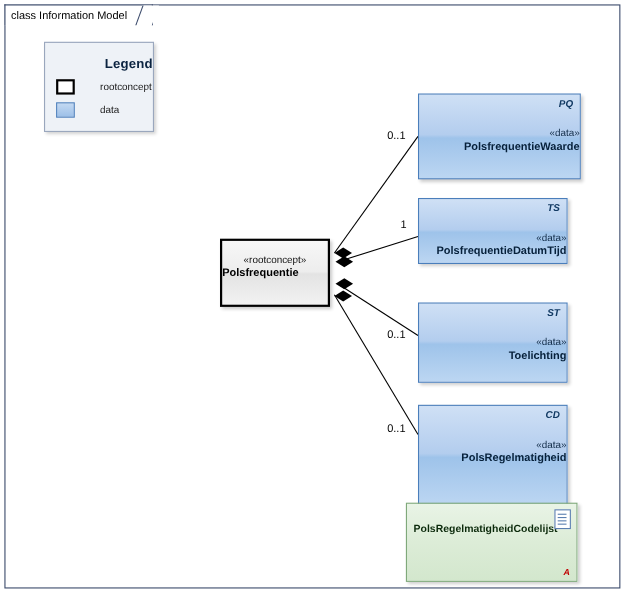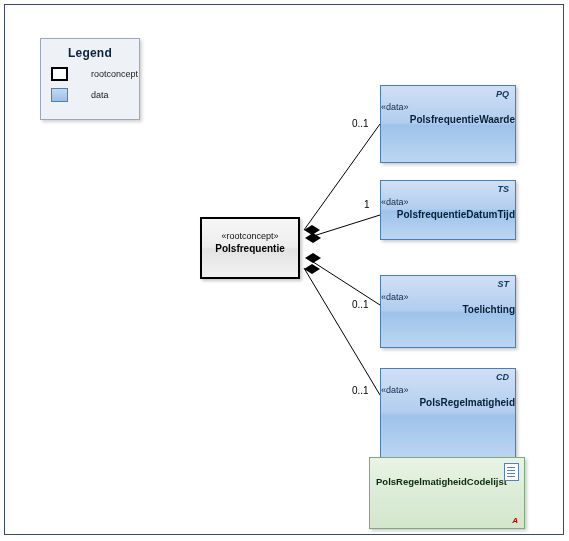--- a/index.html
+++ b/index.html
@@ -62,25 +62,25 @@
     left: 40px;
     top: 38px;
     width: 100px;
     height: 82px;
     background: #eef2f7;
     border: 1px solid #9aa7bd;
     box-sizing: border-box;
     box-shadow: 2px 2px 3px rgba(0,0,0,0.18);
   }
   #legend-title {
-    text-align: center;
+    text-align: right;
     font-size: 12px;
     font-weight: bold;
     color: #0b2340;
-    margin-top: 7px;
+    margin-top: 12px;
     letter-spacing: .2px;
   }
   .legend-row {
     display: flex;
     align-items: center;
     margin: 7px 0 0 10px;
   }
   .legend-swatch {
     width: 17px;
     height: 14px;
@@ -111,24 +111,24 @@
   .node .stereo-corner {
     position: absolute;
     right: 6px;
     top: 3px;
     font-size: 9px;
     font-style: italic;
     font-weight: bold;
     color: #123a63;
   }
   .node .stereo {
-    text-align: left;
+    text-align: right;
     font-size: 9px;
     color: #102b47;
-    margin-top: 16px;
+    margin-top: 30px;
   }
   .node .name {
     text-align: right;
     font-size: 10px;
     font-weight: bold;
     color: #06203a;
     margin-top: 2px;
   }
   
   #root-node {
@@ -142,21 +142,21 @@
     border: 2px solid #000000;
     box-shadow: 2px 2px 3px rgba(0,0,0,0.22);
   }
   #root-node .stereo {
     text-align: center;
     font-size: 9px;
     color: #111111;
     margin-top: 12px;
   }
   #root-node .name {
-    text-align: center;
+    text-align: left;
     font-size: 10px;
     font-weight: bold;
     color: #000000;
     margin-top: 2px;
   }
   
   #codelist-node {
     position: absolute;
     left: 369px;
     top: 457px;
@@ -217,20 +217,21 @@
     font-size: 10px;
     color: #000000;
   }
 </style>
 </head>
 <body>
 
 <div id="canvas">
 
   <div id="frame"></div>
+  <div id="frame-tab">class Information Model</div>
 
   <svg id="edges">
 
     <line x1="304" y1="230" x2="380" y2="124" stroke="#000000" stroke-width="1"></line>
 
     <line x1="307" y1="238" x2="380" y2="215" stroke="#000000" stroke-width="1"></line>
 
     <line x1="307" y1="258" x2="380" y2="305" stroke="#000000" stroke-width="1"></line>
 
     <line x1="304" y1="268" x2="380" y2="395" stroke="#000000" stroke-width="1"></line>
@@ -253,21 +254,21 @@
       <span class="legend-swatch data"></span>
       <span class="legend-label">data</span>
     </div>
   </div>
 
   <div id="root-node">
     <div class="stereo">«rootconcept»</div>
     <div class="name">Polsfrequentie</div>
   </div>
 
-  <div class="node" style="left:380px; top:85px; width:136px; height:78px;">
+  <div class="node" style="left:380px; top:85px; width:148px; height:78px;">
     <div class="stereo-corner">PQ</div>
     <div class="stereo">«data»</div>
     <div class="name">PolsfrequentieWaarde</div>
   </div>
 
   <div class="node" style="left:380px; top:180px; width:136px; height:60px;">
     <div class="stereo-corner">TS</div>
     <div class="stereo">«data»</div>
     <div class="name">PolsfrequentieDatumTijd</div>
   </div>

